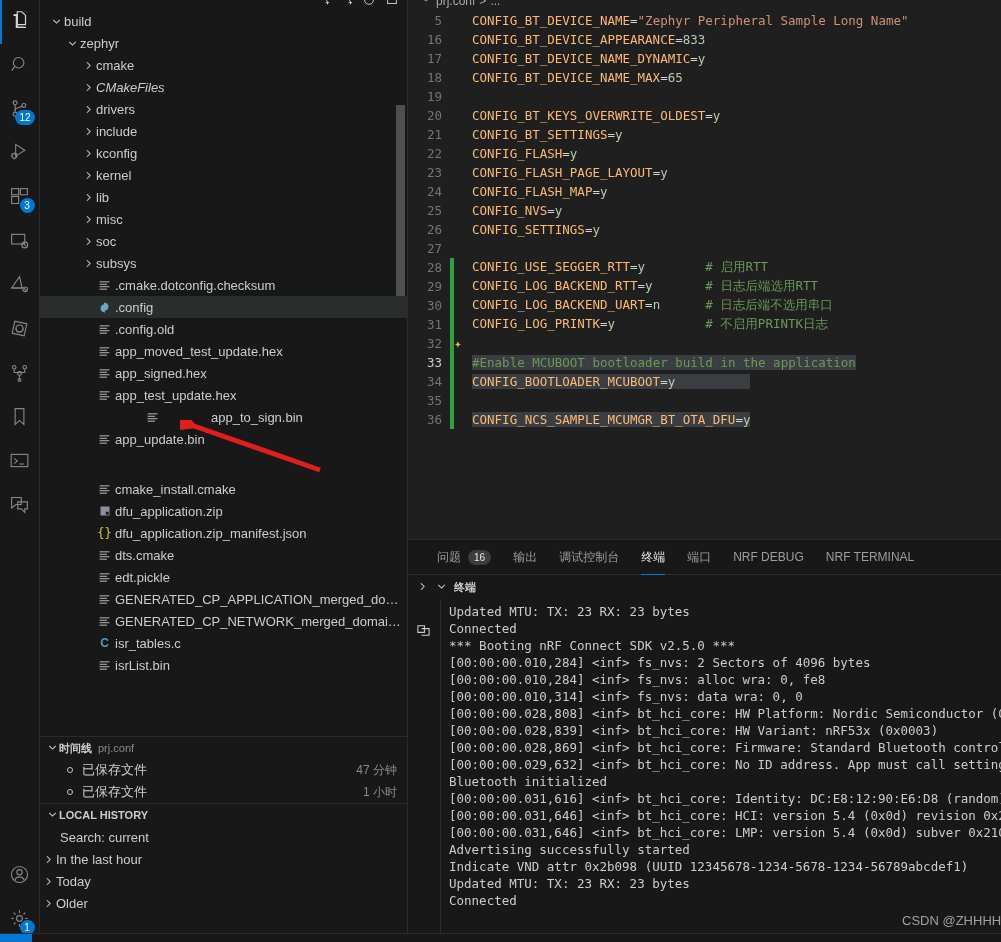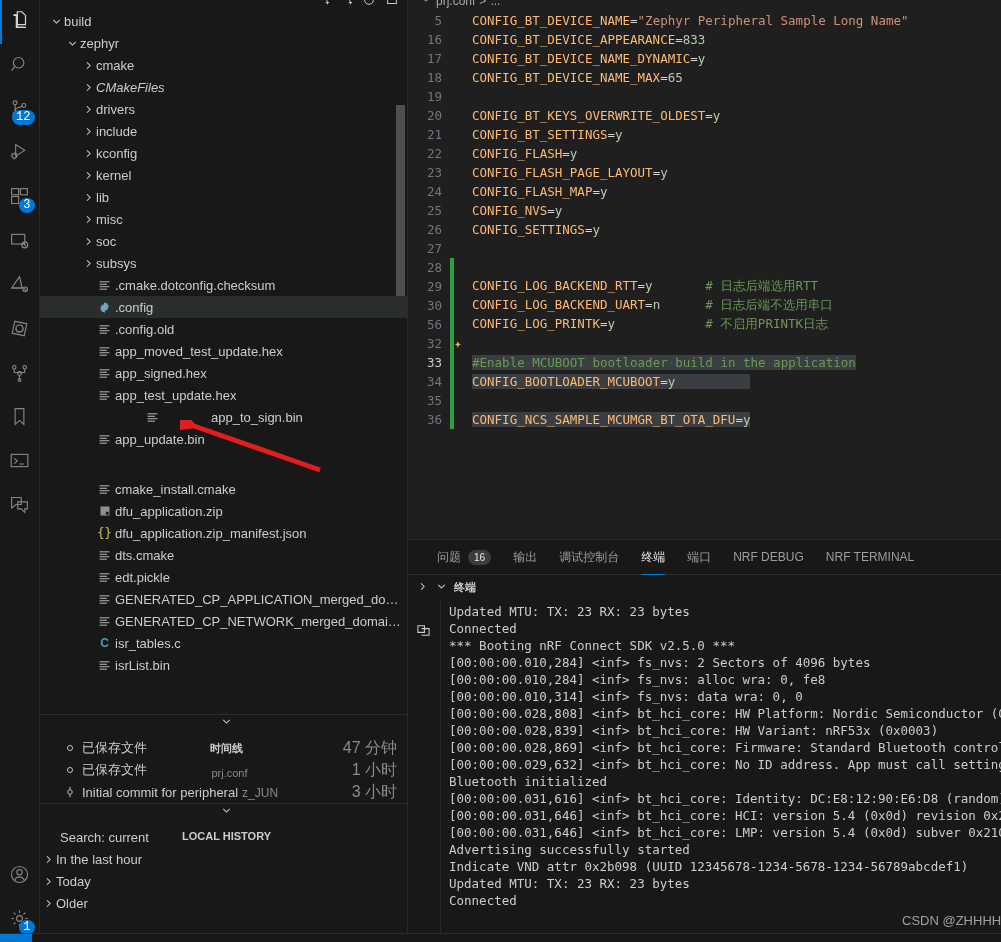--- a/index.html
+++ b/index.html
@@ -22,22 +22,22 @@
     width: 40px; height: 44px; display: flex; align-items: center; justify-content: center;
     position: relative; color: #868686;
   }
   .ab-item.active { color: #d7d7d7; }
   .ab-item.active::before {
     content: ""; position: absolute; left: 0; top: 0; width: 2px; height: 44px; background: #0078d4;
   }
   .ab-badge {
     position: absolute; right: 5px; bottom: 7px;
     min-width: 15px; height: 15px; border-radius: 8px;
-    background: #0078d4; color: #fff; font-size: 12px; line-height: 15px;
-    text-align: center; padding: 0 4px; font-family: Liberation Mono, monospace;
+    background: #0078d4; color: #fff; font-size: 10px; line-height: 15px;
+    text-align: center; padding: 0 4px; font-family: Liberation Sans, sans-serif;
   }
   .ab-spacer { flex: 1 1 auto; }
 
   
   .sidebar {
     width: 368px; flex: 0 0 368px; height: 942px; background: #181818;
     display: flex; flex-direction: column; position: relative;
     border-right: 1px solid #2b2b2b;
   }
   .sb-head {
@@ -71,32 +71,32 @@
   .row .label { overflow: hidden; text-overflow: ellipsis; }
 
   .tree-scroll {
     position: absolute; right: 2px; top: 95px; width: 9px; height: 205px;
     background: #4f4f4f; border-radius: 0px;
   }
 
   
   .sb-section { border-top: 1px solid #2b2b2b; background: #181818; }
   .sb-sec-head {
-    height: 22px; display: flex; align-items: center; gap: 11px;
-    font-size: 11px; font-weight: bold; color: #cccccc; padding-left: 6px; flex-direction: column;
+    height: 22px; display: flex; align-items: center; gap: 0;
+    font-size: 11px; font-weight: bold; color: #cccccc; padding-left: 6px;
   }
   .sb-sec-head .sub { font-weight: normal; font-size: 11px; color: #8a8a8a; margin-left: 6px; }
   .tl-row {
     height: 22px; display: flex; align-items: center; font-size: 13px;
     color: #cccccc; padding-left: 22px; padding-right: 10px;
   }
   .tl-row .tl-icon { width: 16px; flex: 0 0 16px; display:flex; align-items:center; justify-content:center; color:#cccccc; }
   .tl-row .tl-label { flex: 1 1 auto; padding-left: 4px; overflow:hidden; text-overflow:ellipsis; }
   .tl-row .tl-label .who { color: #8a8a8a; font-size: 12px; margin-left: 4px; }
-  .tl-row .tl-time { color: #8a8a8a; font-size: 16px; flex: 0 0 auto; }
+  .tl-row .tl-time { color: #8a8a8a; font-size: 12px; flex: 0 0 auto; }
 
   .lh-row { height: 22px; display:flex; align-items:center; font-size:13px; color:#cccccc; }
   .lh-row .twisty { width:16px; flex:0 0 16px; display:flex; align-items:center; justify-content:center; }
 
   
   .main { flex: 1 1 auto; height: 942px; display: flex; flex-direction: column; background: #1f1f1f; position: relative; }
 
   .breadcrumb {
     height: 9px; flex: 0 0 9px; background: #1f1f1f; position: relative; overflow: hidden;
   }
@@ -622,30 +622,20 @@
             <span class="tl-time">47 分钟</span>
           </div>
           <div class="tl-row">
             <span class="tl-icon">
               <svg width="12" height="12" viewBox="0 0 16 16" fill="none" stroke="#cccccc" stroke-width="1.2">
                 <circle cx="8" cy="8" r="3.4"></circle>
               </svg>
             </span>
             <span class="tl-label">已保存文件</span>
             <span class="tl-time">1 小时</span>
-          </div>
-          <div class="tl-row">
-            <span class="tl-icon">
-              <svg width="12" height="12" viewBox="0 0 16 16" fill="none" stroke="#cccccc" stroke-width="1.2">
-                <circle cx="8" cy="8" r="3"></circle>
-                <path d="M8 1v4M8 11v4"></path>
-              </svg>
-            </span>
-            <span class="tl-label">Initial commit for peripheral<span class="who">z_JUN</span></span>
-            <span class="tl-time">3 小时</span>
           </div>
         </div>
     </div>
 
     <div class="sb-section" style="height:139px;">
       <div class="sb-sec-head">
         <span>
           <svg width="13" height="13" viewBox="0 0 16 16" fill="none" stroke="currentColor" stroke-width="1.3">
               <path d="M4 6l4 4 4-4"></path>
             </svg>
@@ -776,35 +766,36 @@
         <div class="codeline">
           <span class="ln">27</span>
           <span class="chgbar"></span>
           <span class="gutgap"></span>
           <span class="code"></span>
         </div>
         <div class="codeline changed">
           <span class="ln">28</span>
           <span class="chgbar"></span>
           <span class="gutgap"></span>
+          <span class="code"><span class="tok-key">CONFIG_USE_SEGGER_RTT</span><span class="tok-eq">=</span><span class="tok-val">y</span><span class="tok-eq">        </span><span class="tok-cmt"># 启用RTT</span></span>
         </div>
         <div class="codeline changed">
           <span class="ln">29</span>
           <span class="chgbar"></span>
           <span class="gutgap"></span>
           <span class="code"><span class="tok-key">CONFIG_LOG_BACKEND_RTT</span><span class="tok-eq">=</span><span class="tok-val">y</span><span class="tok-eq">       </span><span class="tok-cmt"># 日志后端选用RTT</span></span>
         </div>
         <div class="codeline changed">
           <span class="ln">30</span>
           <span class="chgbar"></span>
           <span class="gutgap"></span>
           <span class="code"><span class="tok-key">CONFIG_LOG_BACKEND_UART</span><span class="tok-eq">=</span><span class="tok-val">n</span><span class="tok-eq">      </span><span class="tok-cmt"># 日志后端不选用串口</span></span>
         </div>
         <div class="codeline changed">
-          <span class="ln">56</span>
+          <span class="ln">31</span>
           <span class="chgbar"></span>
           <span class="gutgap"></span>
           <span class="code"><span class="tok-key">CONFIG_LOG_PRINTK</span><span class="tok-eq">=</span><span class="tok-val">y</span><span class="tok-eq">            </span><span class="tok-cmt"># 不启用PRINTK日志</span></span>
         </div>
         <div class="codeline changed">
           <span class="ln">32</span>
           <span class="chgbar"></span>
           <span class="gutgap"><span class="sparkle">✦</span></span>
           <span class="code"></span>
         </div>

